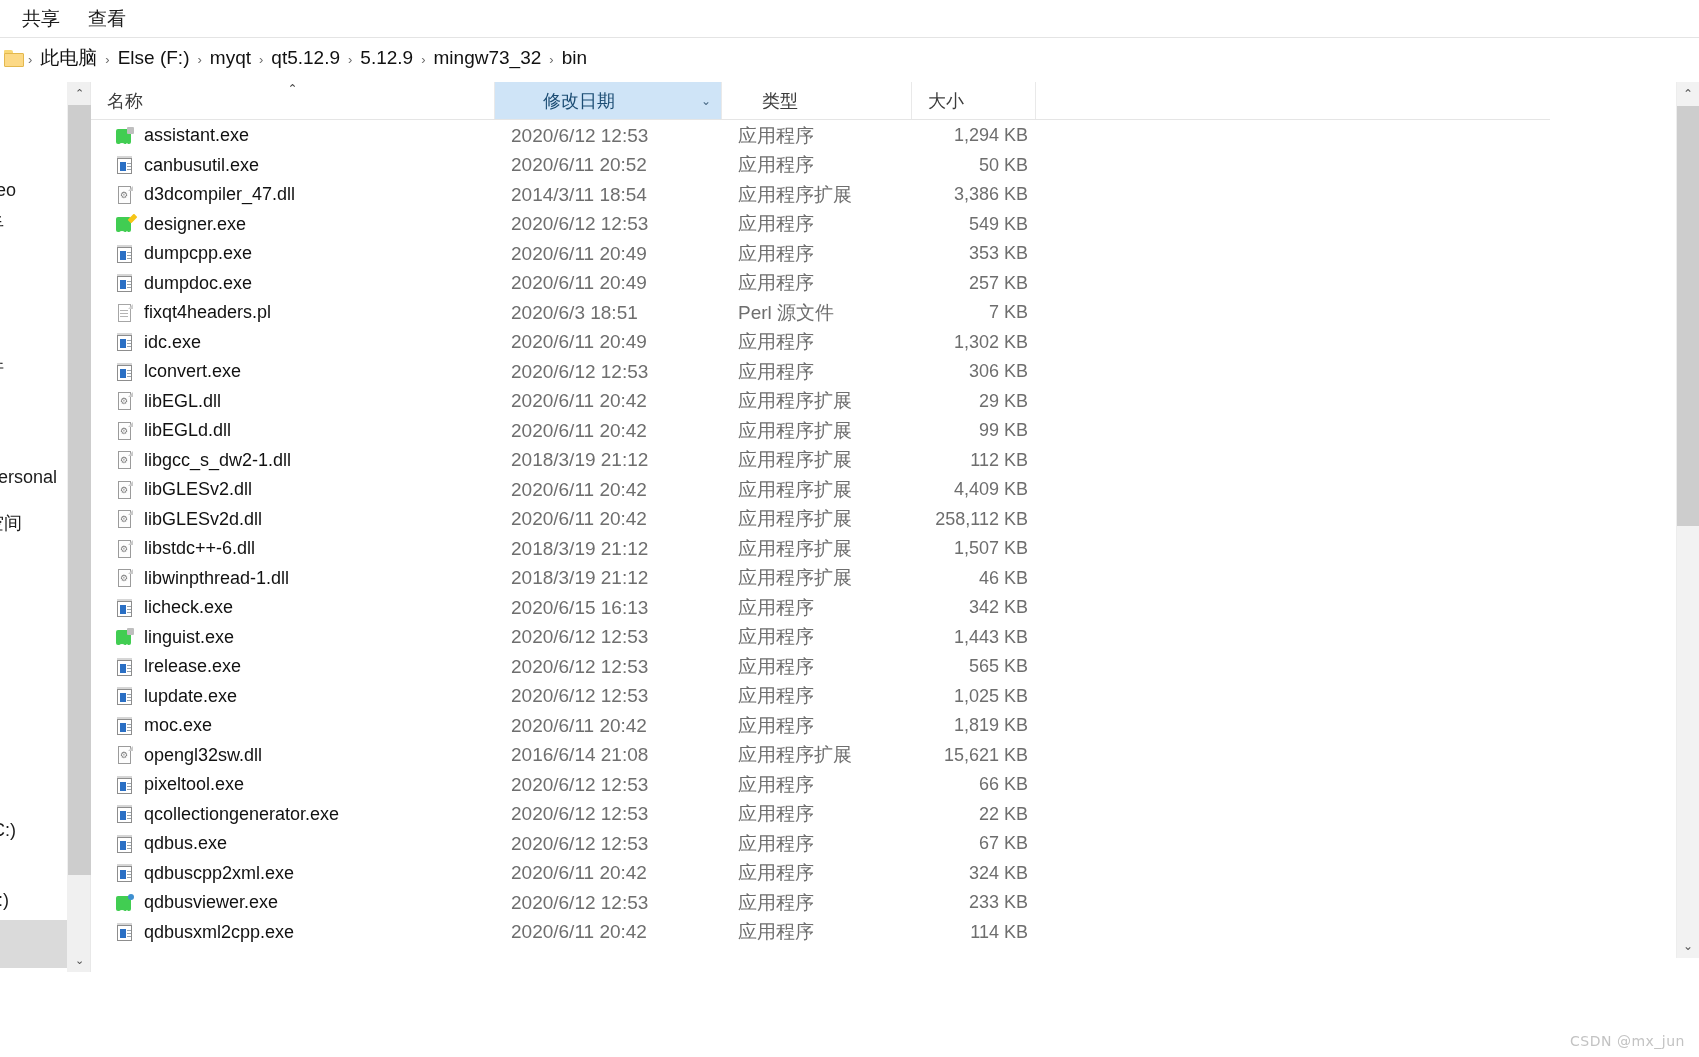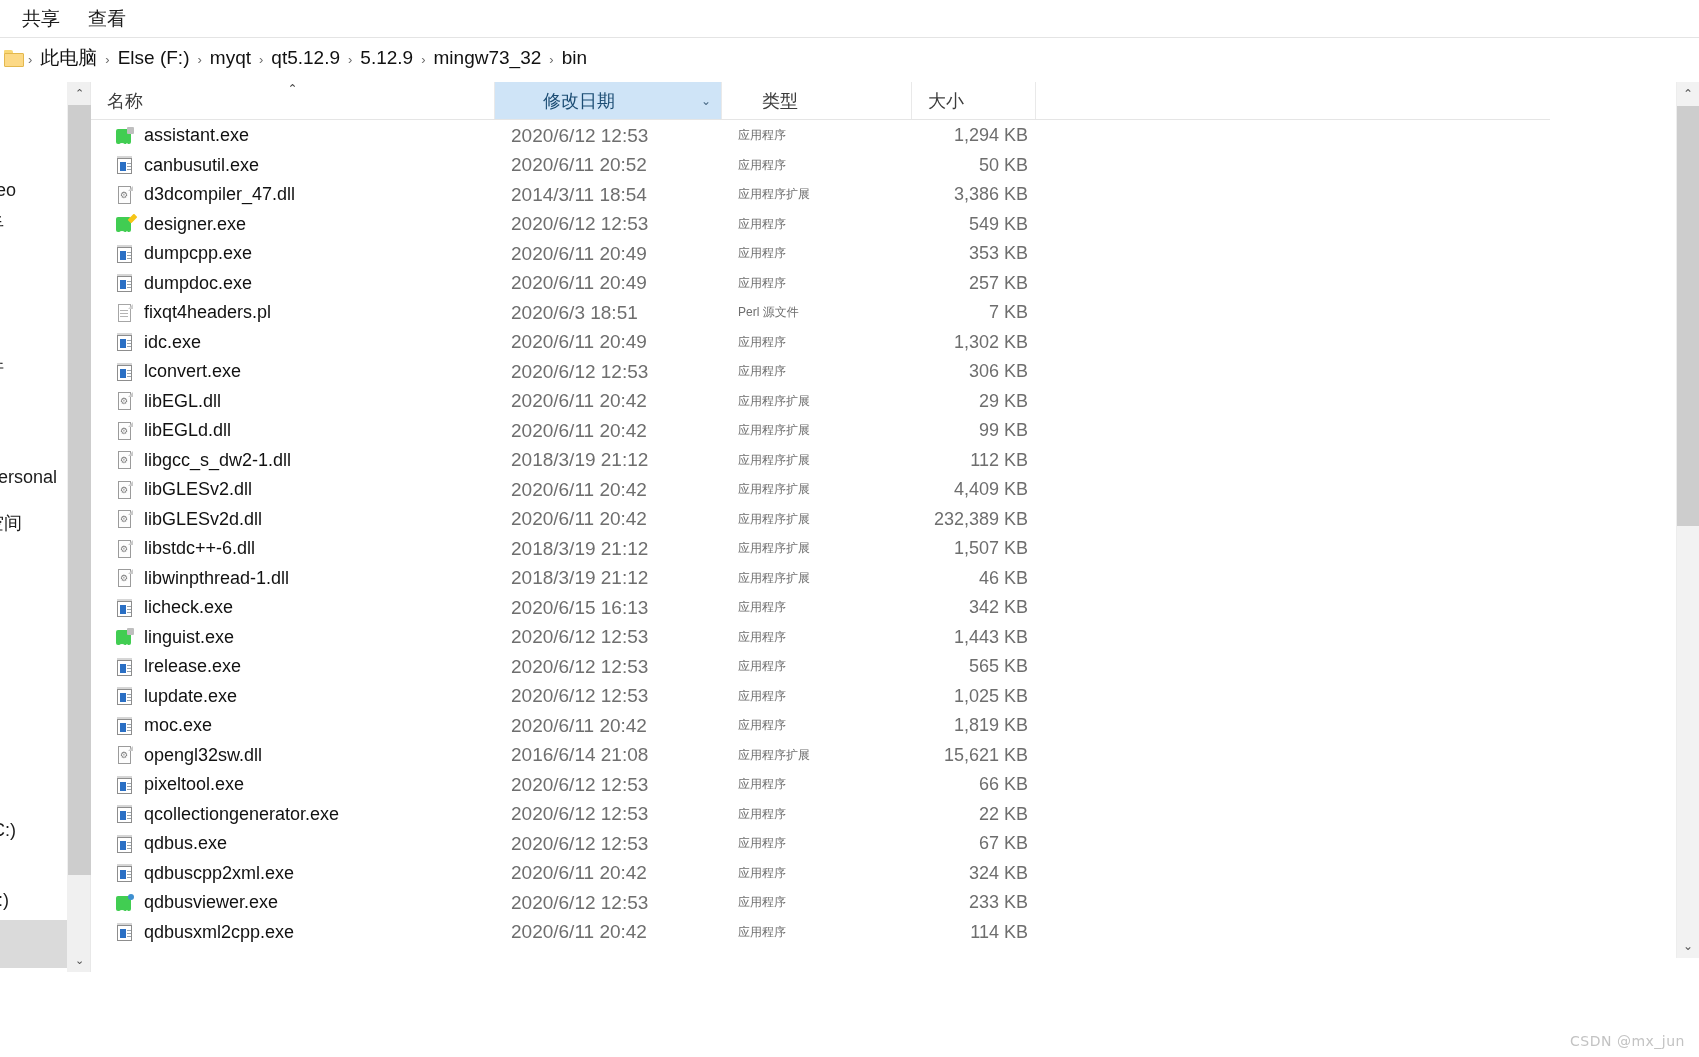--- a/index.html
+++ b/index.html
@@ -126,21 +126,21 @@
   }
   .cell-name .label {
     font-size: 18px; color: #111111; white-space: nowrap;
     margin-left: 10px;
   }
   .cell-date {
     width: 227px; font-size: 19px; color: #6e6e6e; padding-left: 16px;
     white-space: nowrap;
   }
   .cell-type {
-    width: 190px; font-size: 12px; color: #6e6e6e; padding-left: 16px;
+    width: 190px; font-size: 19px; color: #6e6e6e; padding-left: 16px;
     white-space: nowrap;
   }
   .cell-size {
     width: 124px; font-size: 18px; color: #6e6e6e; text-align: right;
     padding-right: 8px; white-space: nowrap;
   }
 
   
   .fi { width: 19px; height: 20px; position: relative; flex: 0 0 auto; }
 
@@ -509,21 +509,21 @@
         <div class="cell-name">
           <span class="fi fi-dll">
             <span class="page"></span>
             <span class="fold"></span>
             <span class="gear">⚙</span>
           </span>
           <span class="label">libGLESv2d.dll</span>
         </div>
         <div class="cell-date">2020/6/11 20:42</div>
         <div class="cell-type">应用程序扩展</div>
-        <div class="cell-size">232,389 KB</div>
+        <div class="cell-size">258,112 KB</div>
       </div>
       <div class="row">
         <div class="cell-name">
           <span class="fi fi-dll">
             <span class="page"></span>
             <span class="fold"></span>
             <span class="gear">⚙</span>
           </span>
           <span class="label">libstdc++-6.dll</span>
         </div>

